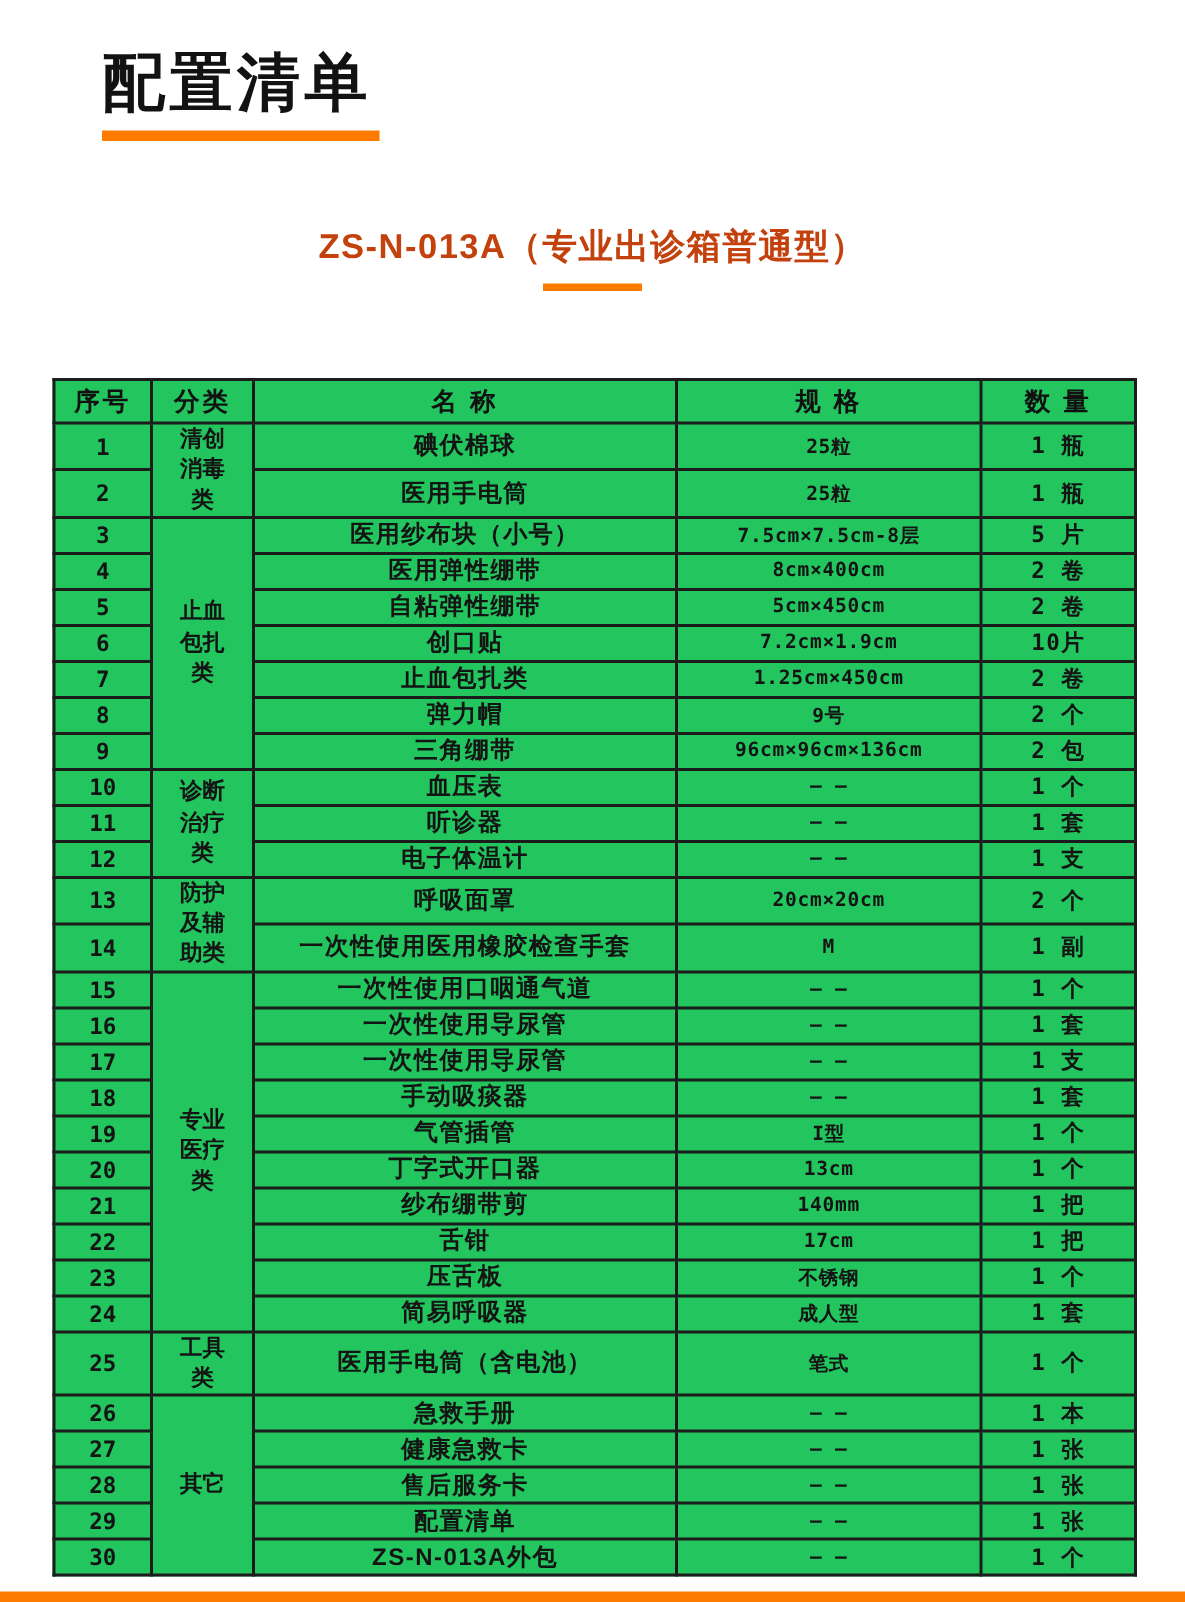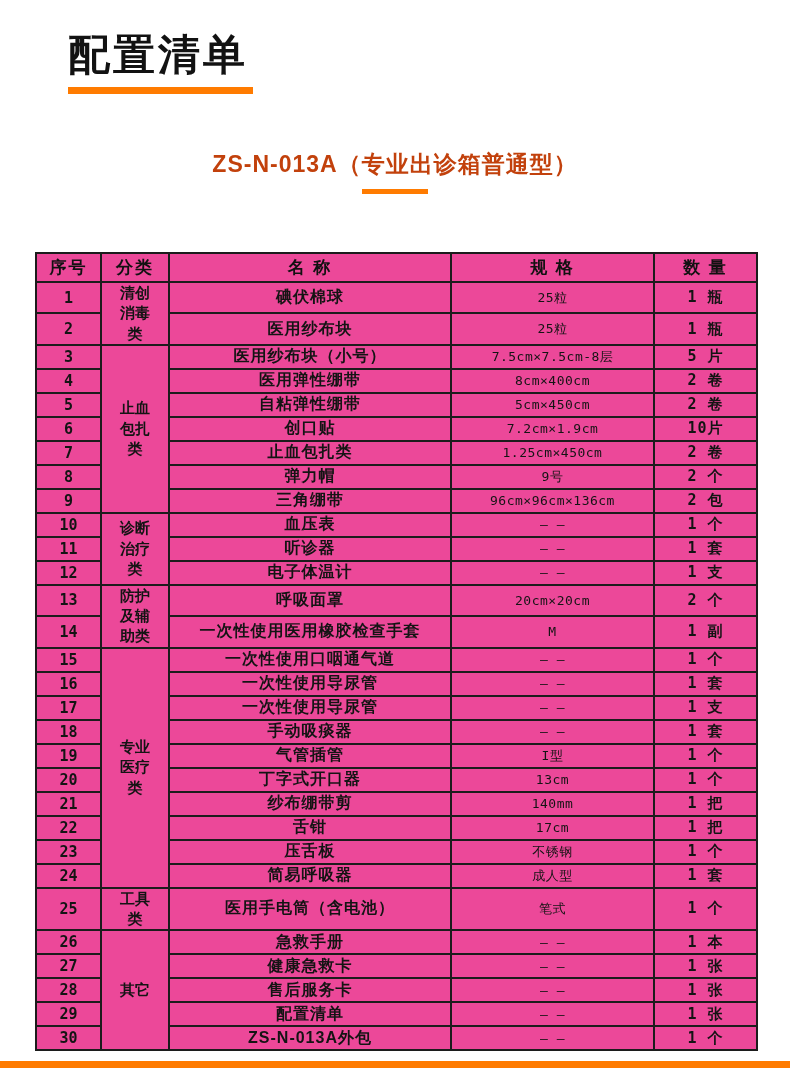--- a/index.html
+++ b/index.html
@@ -30,21 +30,21 @@
   .subtitle-underline {
     width:66px; height:5px; margin:9px auto 0 auto;
     background:#FF7B00;
   }
 
   
   .list-table-wrap { position:absolute; left:35px; top:252px; }
   table.list-table {
     border-collapse:collapse; table-layout:fixed;
     width:721px;
-    background:#ec4899;
+    background:#22c55e;
   }
   .list-table col.w-no   { width:65px; }
   .list-table col.w-cat  { width:68px; }
   .list-table col.w-name { width:282px; }
   .list-table col.w-spec { width:203px; }
   .list-table col.w-qty  { width:103px; }
 
   .list-table th, .list-table td {
     border:2px solid #1c1c1c;
     text-align:center; vertical-align:middle;
@@ -61,21 +61,21 @@
     font-size:15px; font-weight:bold;
   }
   td.cat {
     font-size:15px; font-weight:bold;
     padding:0 14px; line-height:1.35;
     word-break:break-all;
   }
   td.nm { font-size:16px; font-weight:bold; letter-spacing:1px;margin-left:36px; }
   td.sp {
     font-family:"DejaVu Sans Mono", monospace;
-    font-size:13px; font-weight:normal; letter-spacing:0.5px;
+    font-size:13px; font-weight:bold; letter-spacing:0.5px;
   }
   td.qt {
     font-family:"DejaVu Sans Mono", monospace;
     font-size:15px; font-weight:bold; letter-spacing:1px;text-align:center;
   }
 
   
   .bottom-accent-bar {
     position:absolute; left:0; bottom:0;
     width:790px; height:7px;
@@ -116,21 +116,21 @@
   <tbody>
     <tr>
           <td class="no">1</td>
           <td class="cat" rowspan="2">清创消毒类</td>
           <td class="nm">碘伏棉球</td>
           <td class="sp">25粒</td>
           <td class="qt">1 瓶</td>
         </tr>
     <tr>
           <td class="no">2</td>
-          <td class="nm">医用纱布块</td>
+          <td class="nm">医用手电筒</td>
           <td class="sp">25粒</td>
           <td class="qt">1 瓶</td>
         </tr>
     <tr>
           <td class="no">3</td>
           <td class="cat" rowspan="7">止血包扎类</td>
           <td class="nm">医用纱布块（小号）</td>
           <td class="sp">7.5cm×7.5cm-8层</td>
           <td class="qt">5 片</td>
         </tr>

